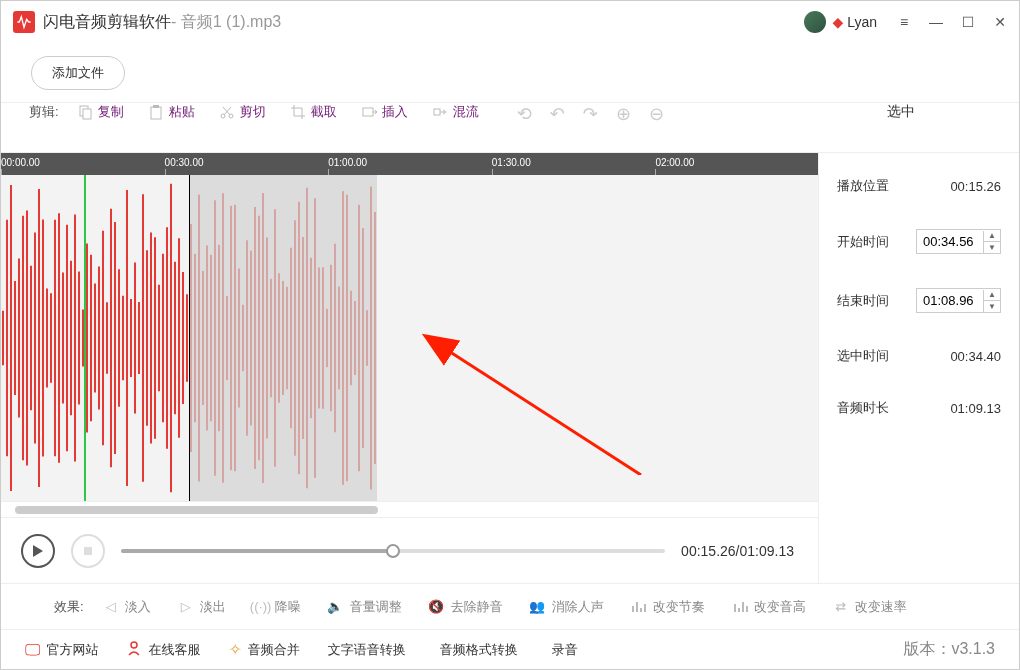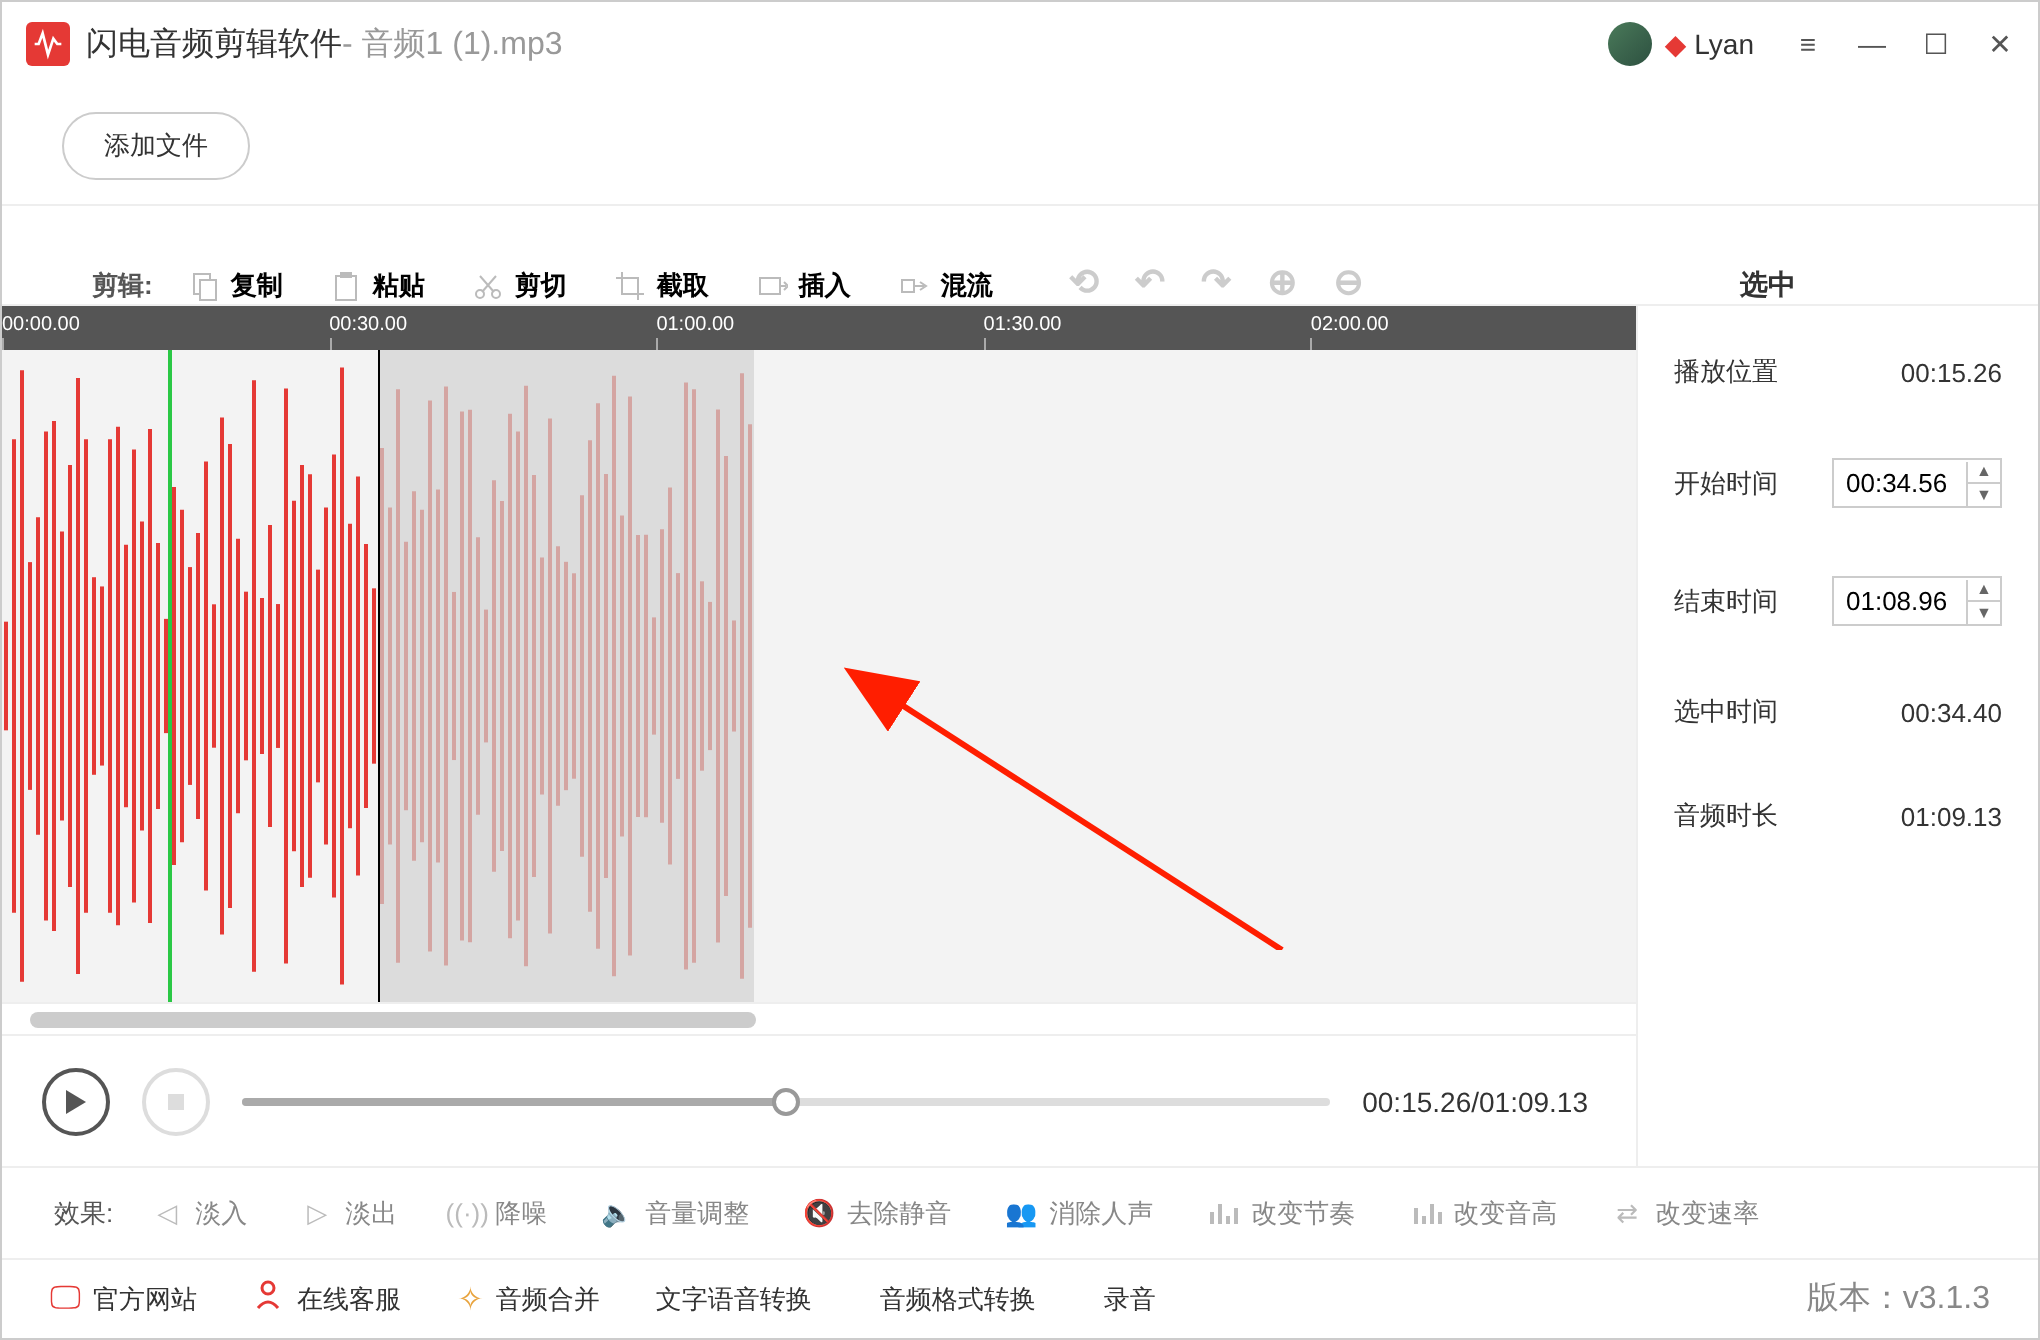--- a/index.html
+++ b/index.html
@@ -18,23 +18,23 @@
 .user-name { font-size:14px; color:#333; margin-right:20px; }
 .win-controls { display:flex; gap:18px; }
 .win-btn { width:14px; height:14px; display:flex; align-items:center; justify-content:center; color:#555; cursor:pointer; font-size:14px; }
 
 
 .toolbar { height:60px; padding:0 30px; display:flex; align-items:center; border-bottom:1px solid #eee; }
 .pill-btn { border:1px solid #ccc; background:#fff; border-radius:18px; padding:7px 20px; font-size:13px; color:#333; cursor:pointer; margin-right:20px; }
 .export-btn { margin-left:auto; background:#1aad19; color:#fff; border:none; border-radius:4px; padding:8px 34px; font-size:14px; cursor:pointer; }
 
 
-.editbar { height:50px; padding:0 45px; display:flex; align-items:flex-end; border-bottom:1px solid #eee; font-size:13px; color:#888;font-weight:bold; }
+.editbar { height:50px; padding:0 28px; display:flex; align-items:flex-start; border-bottom:1px solid #eee; font-size:13px; color:#888; }
 .editbar .lbl { color:#555; margin-right:18px; }
-.tool { display:flex; align-items:center; gap:5px; margin-right:24px; cursor:pointer; color:#000000; }
+.tool { display:flex; align-items:center; gap:5px; margin-right:24px; cursor:pointer; color:#701a75; }
 .tool .ico { width:16px; height:16px; display:flex; align-items:center; justify-content:center; }
 .histbtns { margin-left:14px; display:flex; gap:18px; }
 .histbtns .ico, .zoombtns .ico { color:#ccc; font-size:18px; cursor:pointer; }
 .zoombtns { margin-left:18px; display:flex; gap:18px; }
 .sel-hdr { margin-left:auto; width:180px; text-align:center; color:#333; font-size:14px; }
 
 
 .main { flex:1; display:flex; min-height:0; }
 .wave-col { flex:1; display:flex; flex-direction:column; border-right:1px solid #eee; }
 .ruler { height:22px; background:#555; position:relative; color:#fff; font-size:10px; }
@@ -62,21 +62,21 @@
 .side .row { display:flex; align-items:center; justify-content:space-between; margin-bottom:34px; }
 .side .val { color:#333; }
 .stepper { display:flex; align-items:center; border:1px solid #ccc; }
 .stepper input { width:66px; border:none; padding:4px 6px; font-size:13px; text-align:left; outline:none; }
 .stepper .arrows { display:flex; flex-direction:column; border-left:1px solid #ccc; }
 .stepper .arrows span { width:16px; height:11px; display:flex; align-items:center; justify-content:center; font-size:8px; color:#666; cursor:pointer; }
 .stepper .arrows span:first-child { border-bottom:1px solid #ccc; }
 
 
 .fxbar { height:46px; border-top:1px solid #eee; display:flex; align-items:center; padding:0 26px; font-size:13px; color:#888; }
-.fxbar .lbl { color:#555; margin-right:18px; }
+.fxbar .lbl { color:#555; margin-right:18px;margin-left:27px; }
 .fx { display:flex; align-items:center; gap:5px; margin-right:26px; cursor:pointer; }
 .fx .ico { width:18px; height:16px; display:flex; align-items:center; justify-content:center; color:#bbb; }
 
 
 .footer { height:40px; border-top:1px solid #eee; display:flex; align-items:center; padding:0 24px; font-size:13px; }
 .flink { display:flex; align-items:center; gap:6px; margin-right:28px; cursor:pointer; color:#333; }
 .flink .ico { color:#e53935; font-size:16px; }
 .plain-link { margin-right:34px; color:#333; cursor:pointer; }
 .ver { margin-left:auto; color:#888; font-size:16px; }
 </style>

